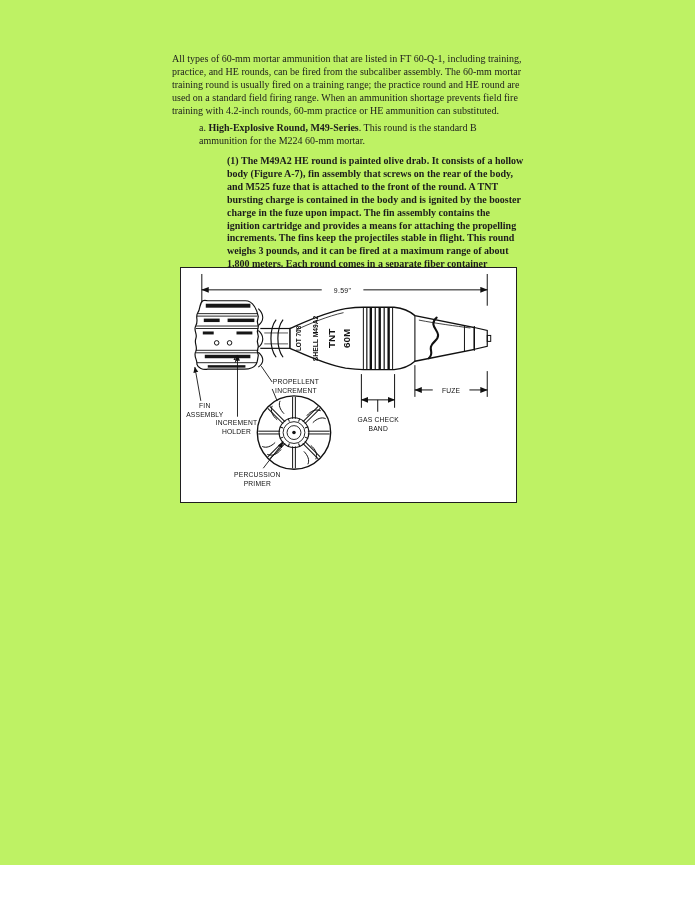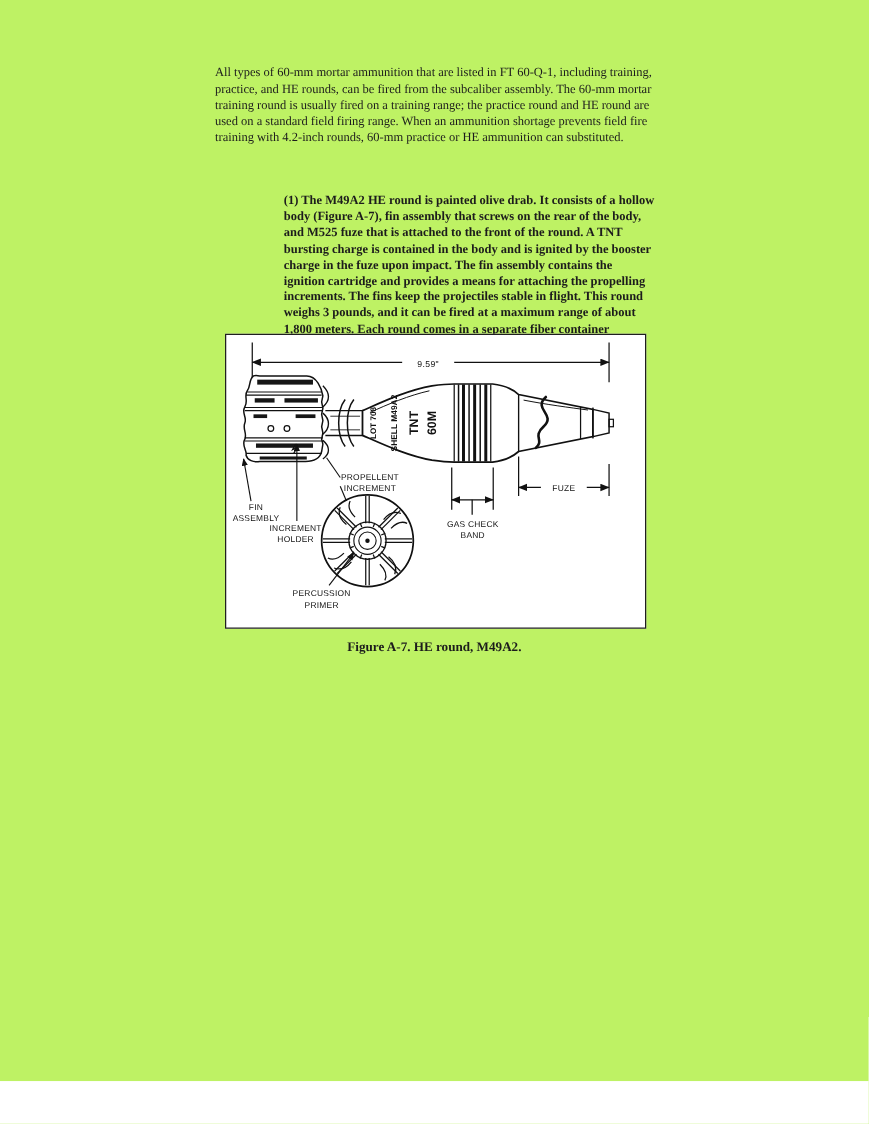--- a/index.html
+++ b/index.html
@@ -29,20 +29,21 @@
   .dim-label{font-size:7px;letter-spacing:.3px;}
   .marking{font-weight:bold;}
 </style>
 </head>
 <body>
 
 <div class="page">
 
   <p class="para p1">All types of 60-mm mortar ammunition that are listed in FT 60-Q-1, including training, practice, and HE rounds, can be fired from the subcaliber assembly. The 60-mm mortar training round is usually fired on a training range; the practice round and HE round are used on a standard field firing range. When an ammunition shortage prevents field fire training with 4.2-inch rounds, 60-mm practice or HE ammunition can substituted.</p>
 
+  <p class="para pa"><span>a. </span><b>High-Explosive Round, M49-Series</b><span>. This round is the standard B ammunition for the M224 60-mm mortar.</span></p>
 
   <p class="para p2">(1) The M49A2 HE round is painted olive drab. It consists of a hollow body (Figure A-7), fin assembly that screws on the rear of the body, and M525 fuze that is attached to the front of the round. A TNT bursting charge is contained in the body and is ignited by the booster charge in the fuze upon impact. The fin assembly contains the ignition cartridge and provides a means for attaching the propelling increments. The fins keep the projectiles stable in flight. This round weighs 3 pounds, and it can be fired at a maximum range of about 1,800 meters. Each round comes in a separate fiber container complete for firing.</p>
 
   <div class="figure-box">
     <svg viewBox="0 0 337 235" width="334" height="233">
       <defs>
         <marker id="dimArr" markerWidth="9" markerHeight="8" refX="7" refY="3" orient="auto-start-reverse" markerUnits="userSpaceOnUse">
           <path d="M0,0 L7.5,3 L0,6 Z" fill="#111"></path>
         </marker>
         <marker id="ldrArr" markerWidth="8" markerHeight="7" refX="5.5" refY="2.5" orient="auto" markerUnits="userSpaceOnUse">
@@ -203,16 +204,15 @@
         <text class="fig-label" x="116" y="117" text-anchor="middle">PROPELLENT</text>
         <text class="fig-label" x="116" y="126" text-anchor="middle">INCREMENT</text>
         <text class="fig-label" x="77" y="211" text-anchor="middle">PERCUSSION</text>
         <text class="fig-label" x="77" y="220" text-anchor="middle">PRIMER</text>
         <text class="fig-label" x="199" y="155" text-anchor="middle">GAS CHECK</text>
         <text class="fig-label" x="199" y="164" text-anchor="middle">BAND</text>
       </g>
     </svg>
   </div>
 
-  <div class="caption">Figure A-7. HE round, M49A2.</div>
 
 
 </div>
 
 </body></html>

